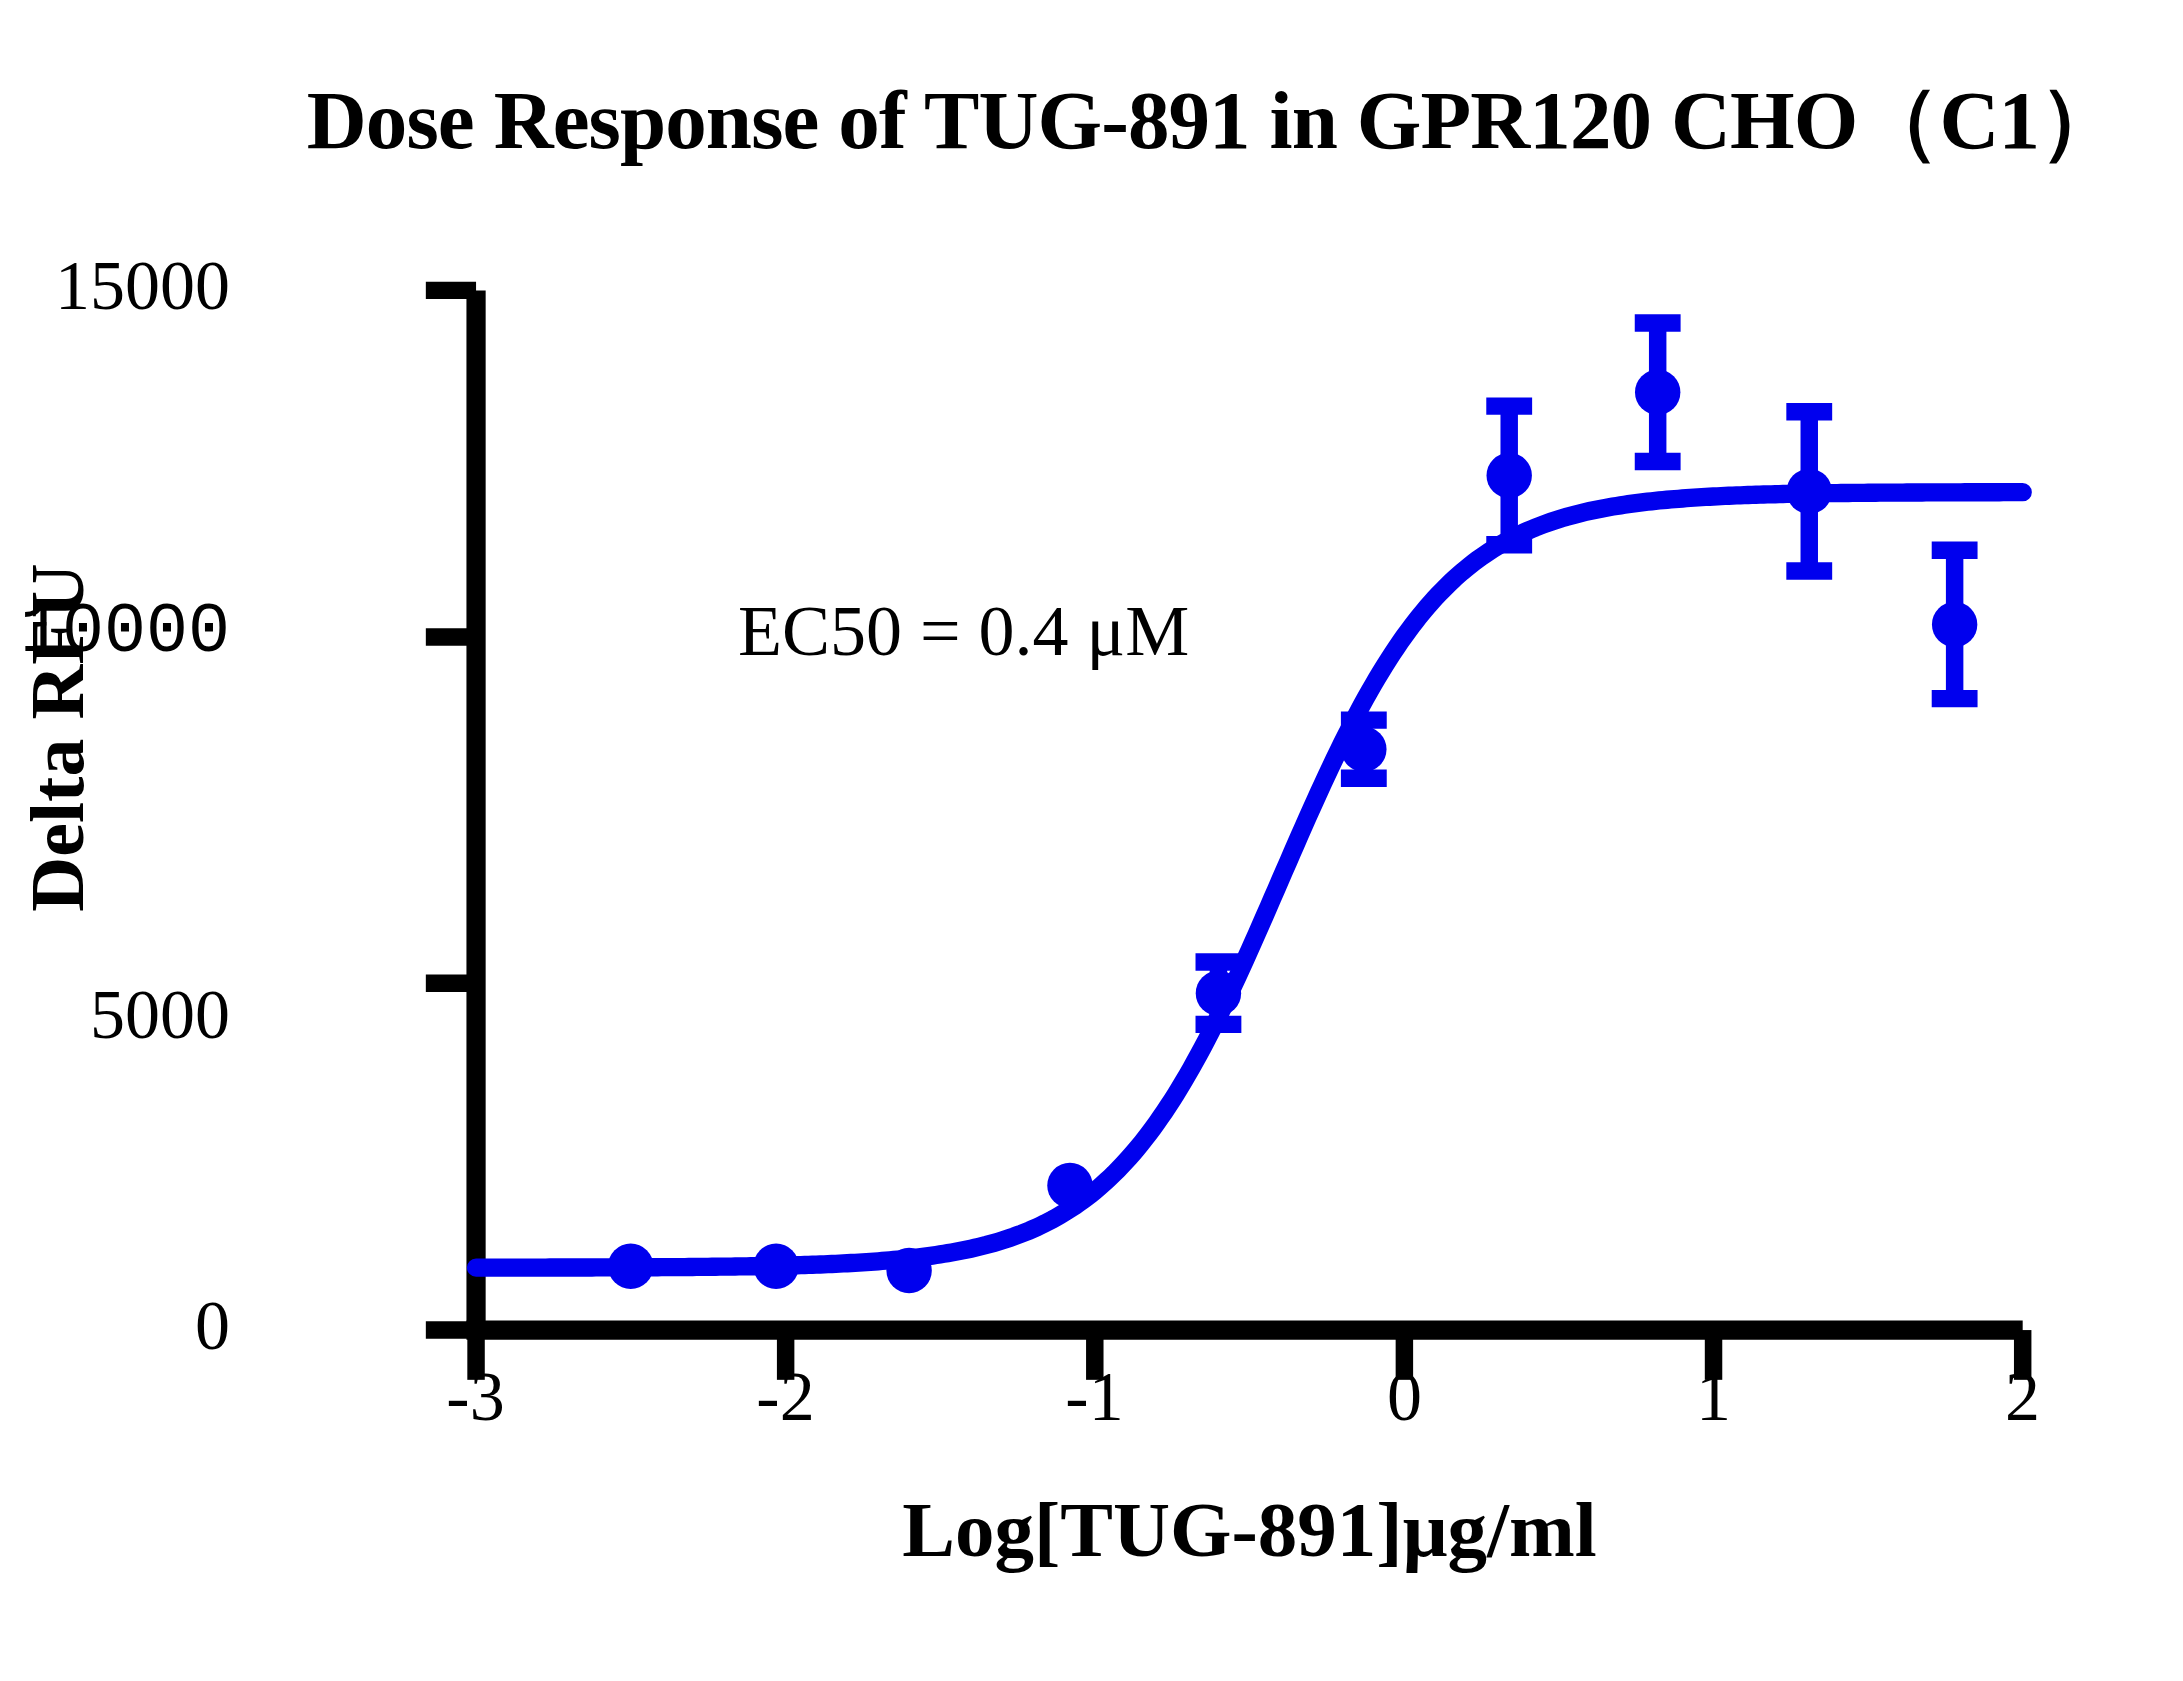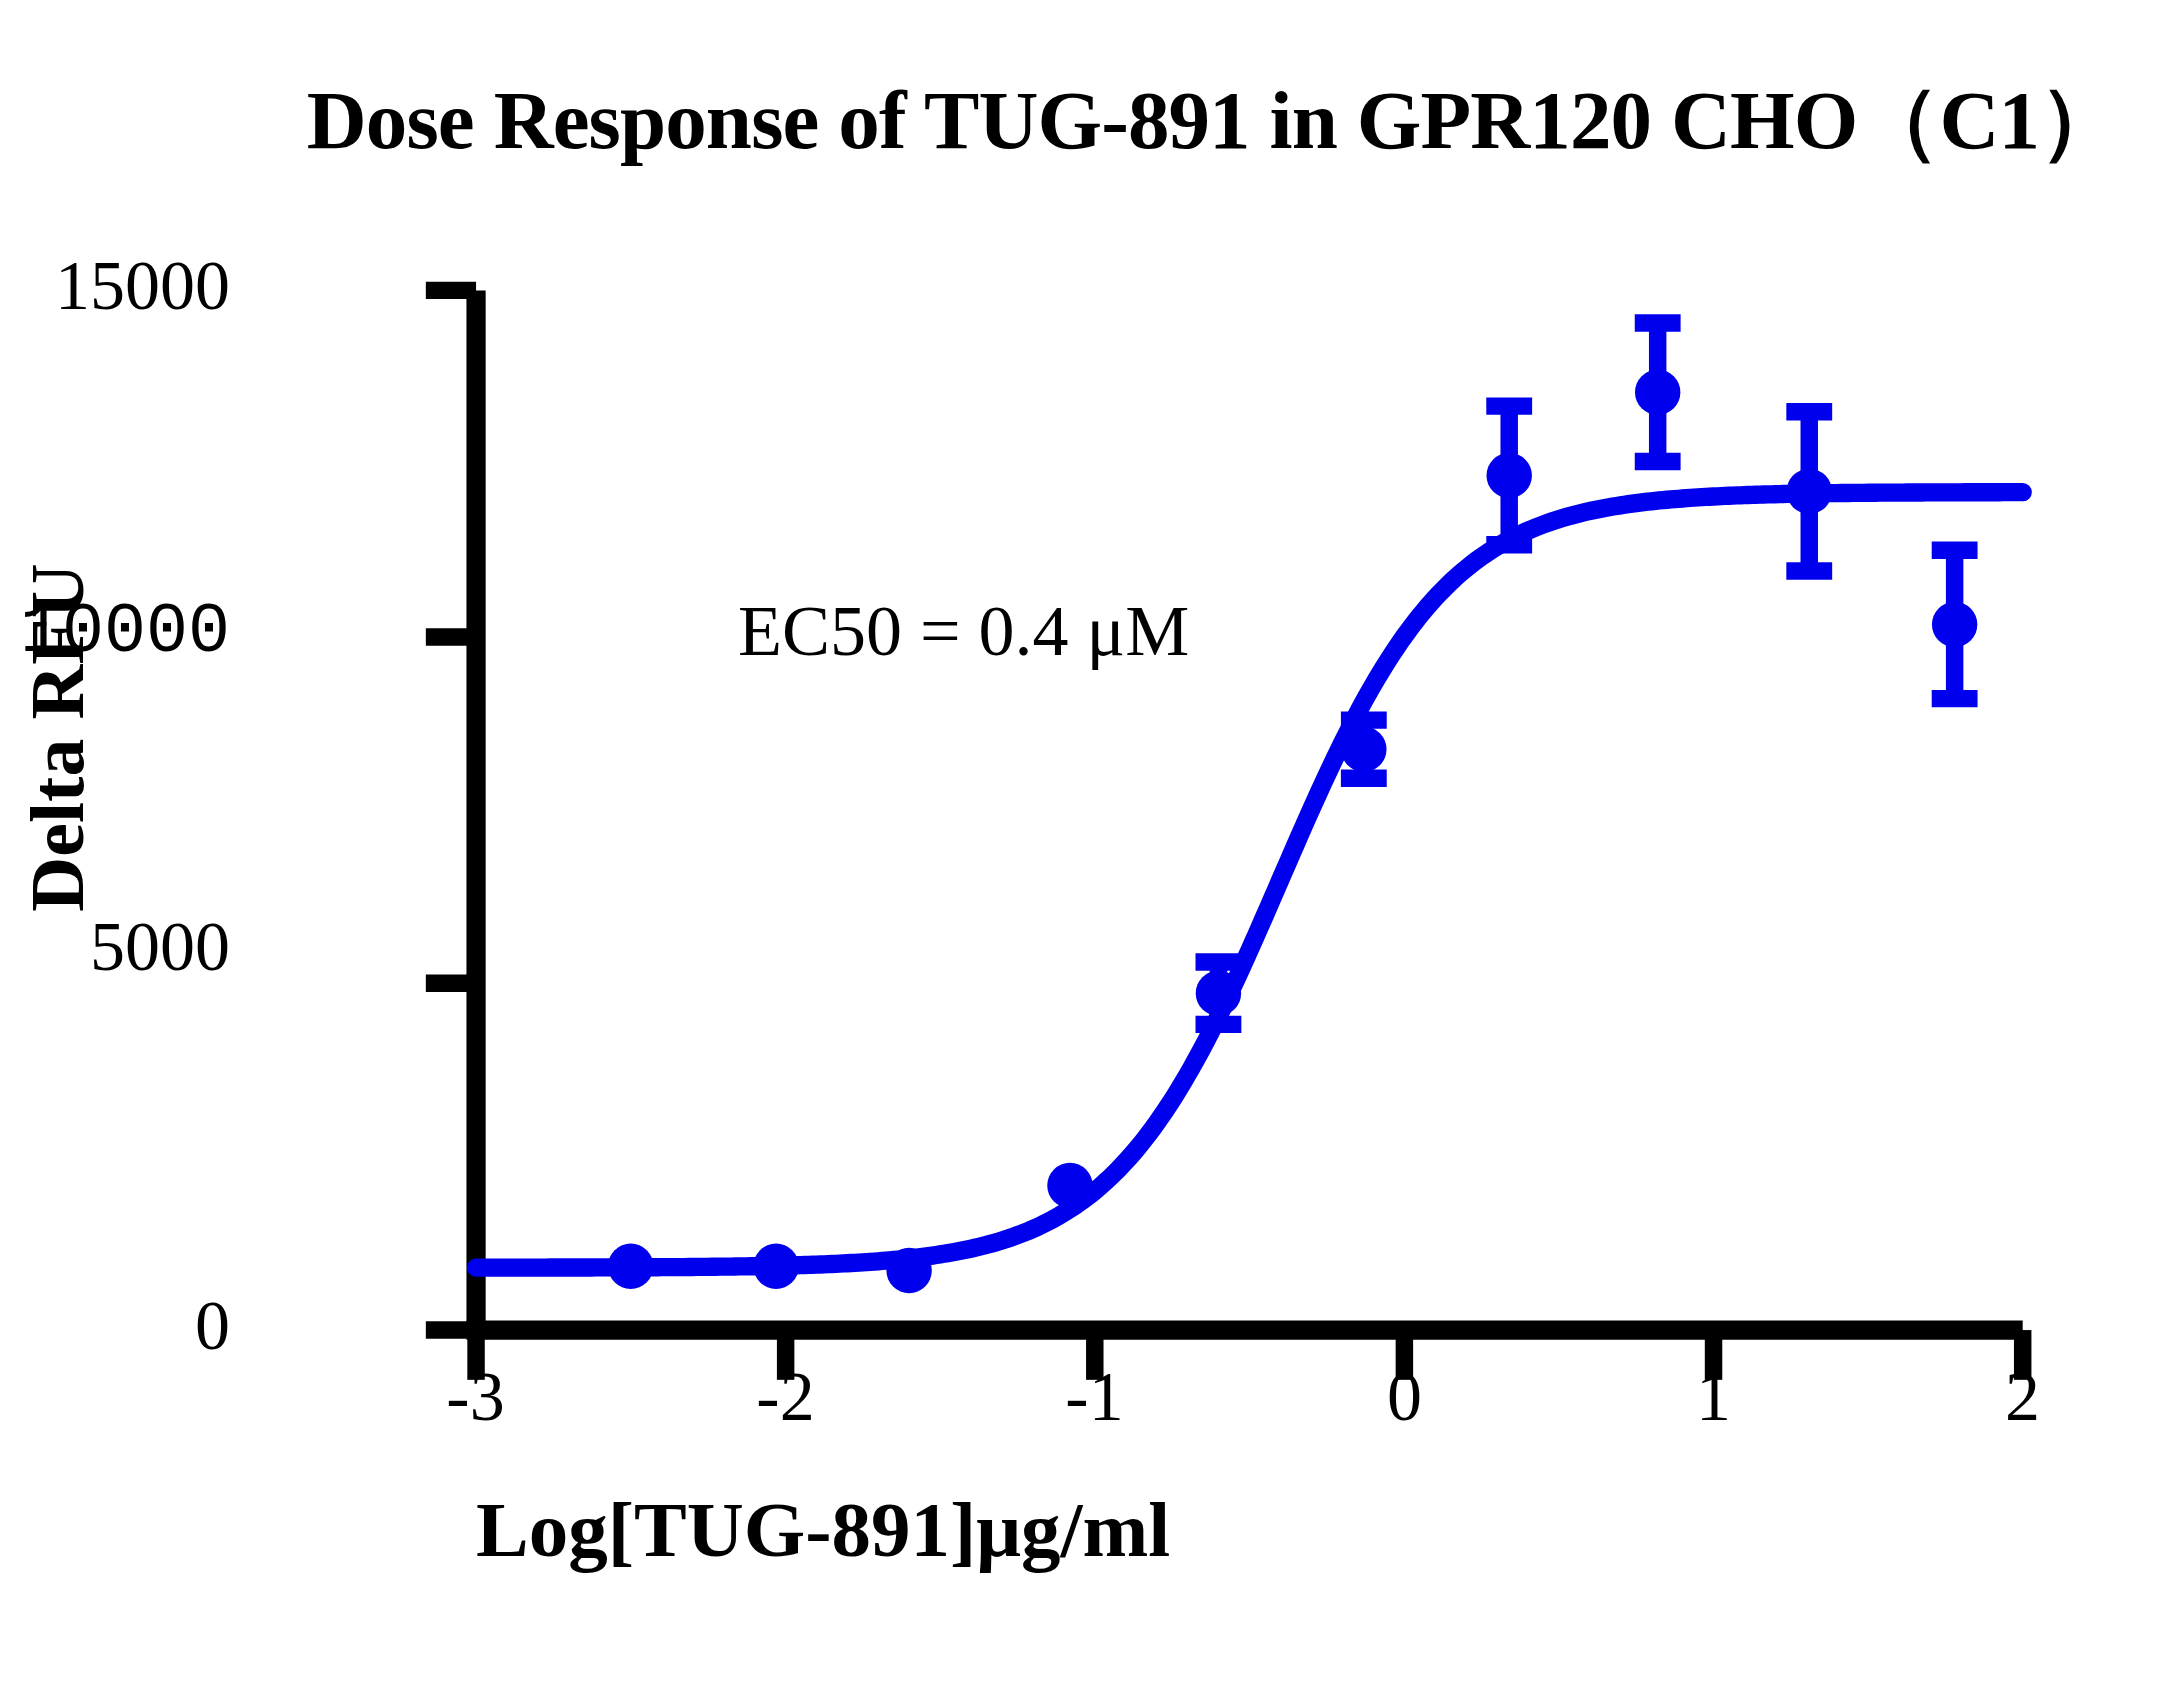--- a/index.html
+++ b/index.html
@@ -26,21 +26,21 @@
     transform-origin:center center;
     font-family:"Liberation Serif",serif;
     font-weight:bold;
     font-size:76px;
     color:#000;
     white-space:nowrap;
   }
 
   #xlabel{
     position:absolute;left:476px;top:1485px;width:1547px;
-    text-align:left;
+    text-align:center;
     font-family:"Liberation Serif",serif;
     font-weight:bold;
     font-size:79px;
     color:#000;
     white-space:nowrap;
   }
 
   .ytick-label{
     position:absolute;
     right:2198px; 
@@ -82,21 +82,21 @@
 <div id="stage">
 
   <div id="chart-title">Dose Response of TUG-891 in GPR120 CHO（C1）</div>
 
   <div id="ylabel">Delta RFU</div>
 
   <div id="xlabel">Log[TUG-891]μg/ml</div>
 
   <div class="ytick-label" style="top:251px;margin-left:20px;">15000</div>
   <div class="ytick-label" style="top:598px;font-family:Liberation Mono, monospace;">10000</div>
-  <div class="ytick-label" style="top:912px;">5000</div>
+  <div class="ytick-label" style="top:980px;">5000</div>
   <div class="ytick-label" style="top:1291px;">0</div>
 
   <div class="xtick-label" style="left:410px;">-3</div>
   <div class="xtick-label" style="left:720px;">-2</div>
   <div class="xtick-label" style="left:1029px;">-1</div>
   <div class="xtick-label" style="left:1339px;">0</div>
   <div class="xtick-label" style="left:1648px;">1</div>
   <div class="xtick-label" style="left:1957px;">2</div>
 
   <div id="annot">

